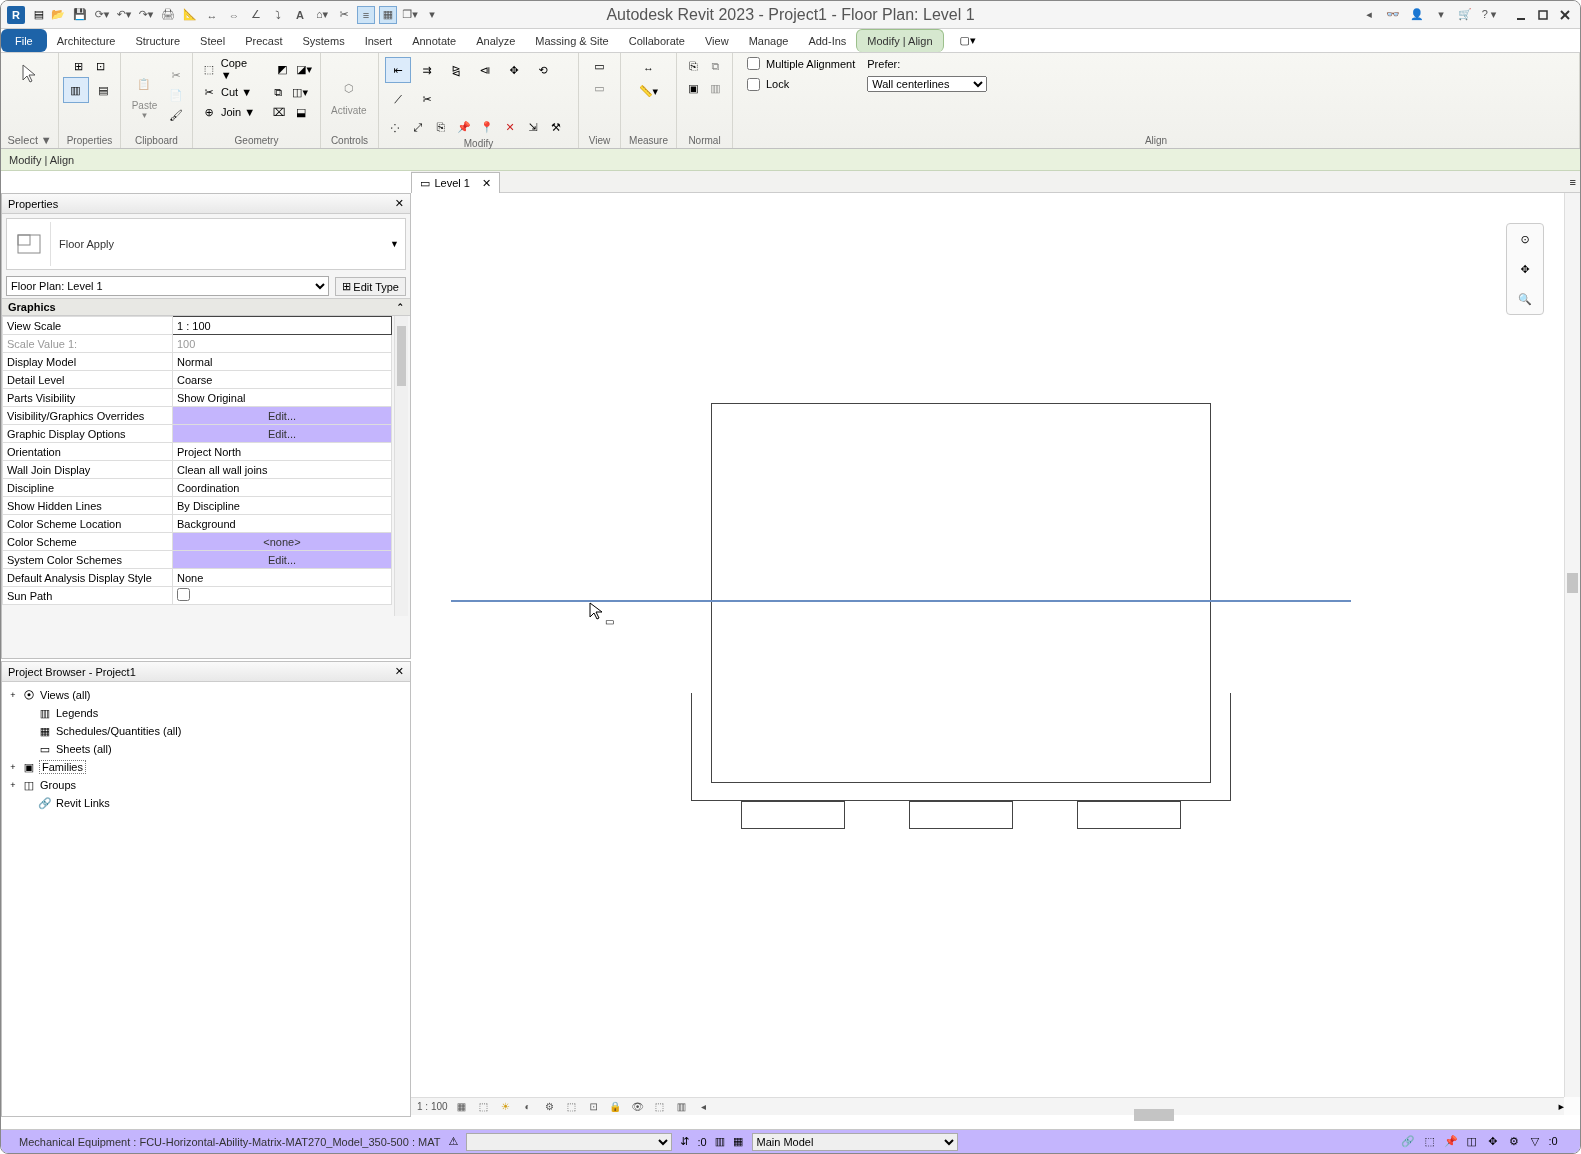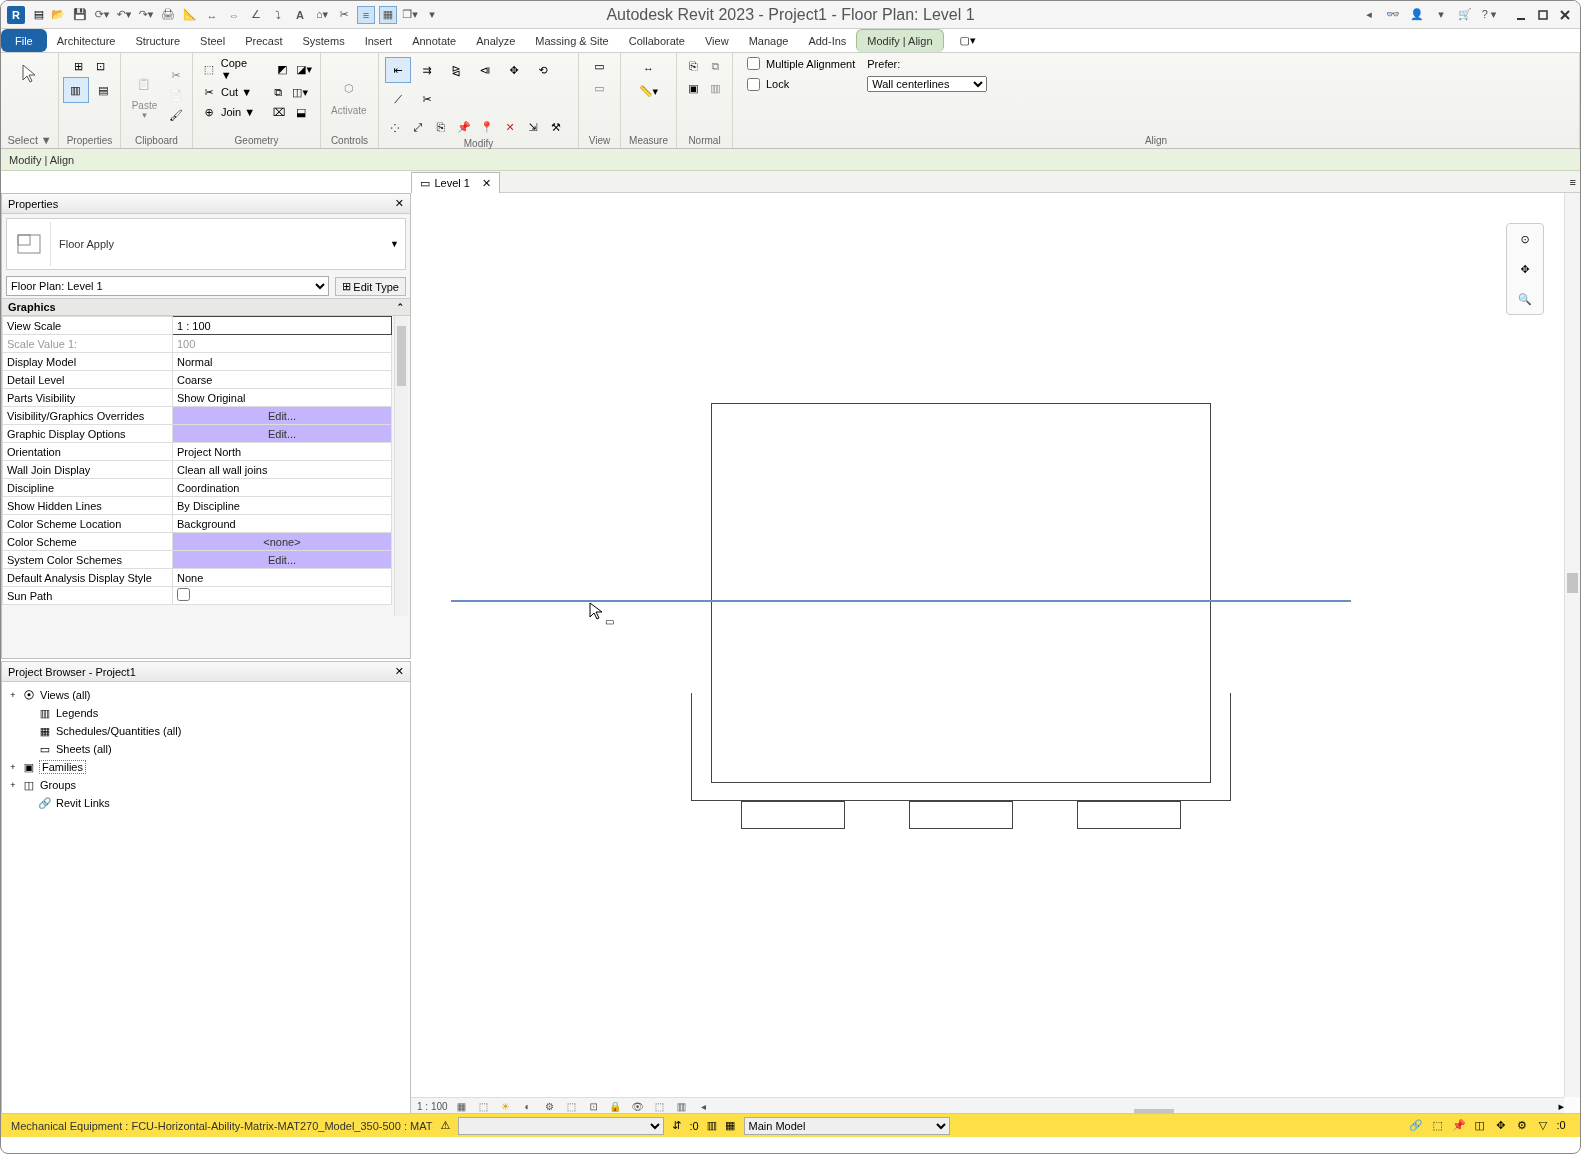--- a/index.html
+++ b/index.html
@@ -80,21 +80,21 @@
 .nav-cube { position: absolute; right: 20px; top: 30px; width: 38px; height: 92px; border: 1px solid #ccc; border-radius: 4px; background: #fafafa; display: flex; flex-direction: column; align-items: center; justify-content: space-around; }
 .canvas-scroll-v { position: absolute; right: 0; top: 22px; bottom: 18px; width: 16px; background: #f4f4f4; border-left: 1px solid #ddd; }
 .canvas-scroll-v .thumb { position: absolute; left: 2px; right: 2px; top: 380px; height: 20px; background: #c4c4c4; }
 .canvas-scroll-h { position: absolute; left: 0; right: 16px; bottom: 0; height: 18px; background: #f4f4f4; border-top: 1px solid #ddd; display: flex; align-items: center; }
 .view-ctrl-bar { display: flex; align-items: center; gap: 6px; padding: 0 6px; }
 .view-ctrl-bar span { width: 16px; height: 14px; display: inline-flex; align-items: center; justify-content: center; color: #555; cursor: pointer; font-size: 10px; }
 .canvas-scroll-h .track { flex: 1; position: relative; margin: 0 16px; }
 .canvas-scroll-h .thumb { position: absolute; top: 2px; height: 12px; background: #c4c4c4; }
 
 
-.statusbar { position: absolute; left: 0; right: 0; bottom: 16px; height: 24px; background: #fde047; border-top: 1px solid #c8c8c8; display: flex; align-items: center; padding: 0 10px; gap: 8px; }
+.statusbar { position: absolute; left: 0; right: 0; bottom: 0; height: 24px; background: #c4b5fd; border-top: 1px solid #c8c8c8; display: flex; align-items: center; padding: 0 18px; gap: 8px; }
 .statusbar .msg { color: #333; }
 .statusbar .spacer { flex: 1; }
 .statusbar select { height: 18px; border: 1px solid #aaa; font-size: 11px; }
 .status-icons span { width: 16px; height: 16px; display: inline-flex; align-items: center; justify-content: center; margin: 0 1px; }
 
 
 .abs { position: absolute; }
 .line-blue { position: absolute; height: 0; border-top: 2px solid #6a8ec2; }
 .rect { position: absolute; border: 1px solid #444; }
 .cursor-cross { position: absolute; font-size: 14px; }

